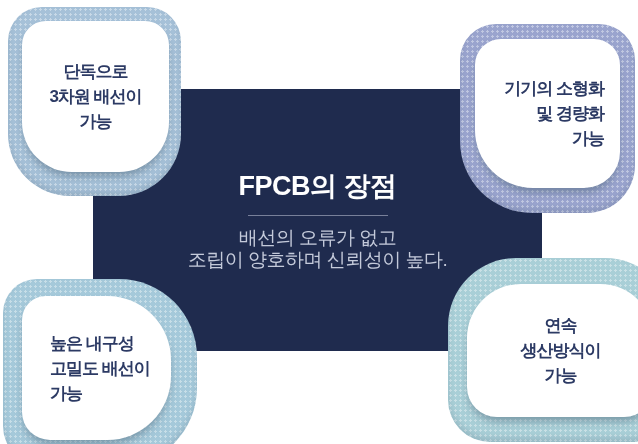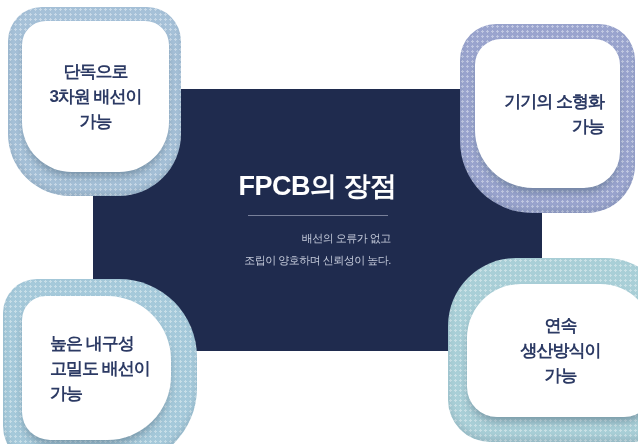--- a/index.html
+++ b/index.html
@@ -35,24 +35,24 @@
     letter-spacing: -0.5px;
     text-align: right;
   }
   .title-divider {
     width: 140px; height: 1px;
     background: #78809a;
     margin: 13px 0 11px 0;
   }
   .center-subtitle {
     color: #c4cada;
-    font-size: 11px;
+    font-size: 19px;
     line-height: 22px;
     letter-spacing: -0.5px;
-    text-align: right;
+    text-align: center;
   }
 
   
   .bubble {
     position: absolute;
     z-index: 2;
     
     background-image: radial-gradient(circle, rgba(255,255,255,0.38) 1px, rgba(255,255,255,0) 1.3px);
     background-size: 5px 5px;
     box-shadow: inset 0 -4px 6px rgba(60,82,104,0.18);
@@ -123,20 +123,21 @@
         <span>3차원 배선이</span>
         <span>가능</span>
       </div>
     </div>
   </div>
 
   <div class="bubble tr" style="background-color: rgb(154, 164, 206);">
     <div class="inner">
       <div class="text">
         <span>기기의 소형화</span>
+        <span>및 경량화</span>
         <span>가능</span>
       </div>
     </div>
   </div>
 
   <div class="bubble bl" style="background-color: rgb(165, 201, 218);">
     <div class="inner">
       <div class="text">
         <span>높은 내구성</span>
         <span>고밀도 배선이</span>

